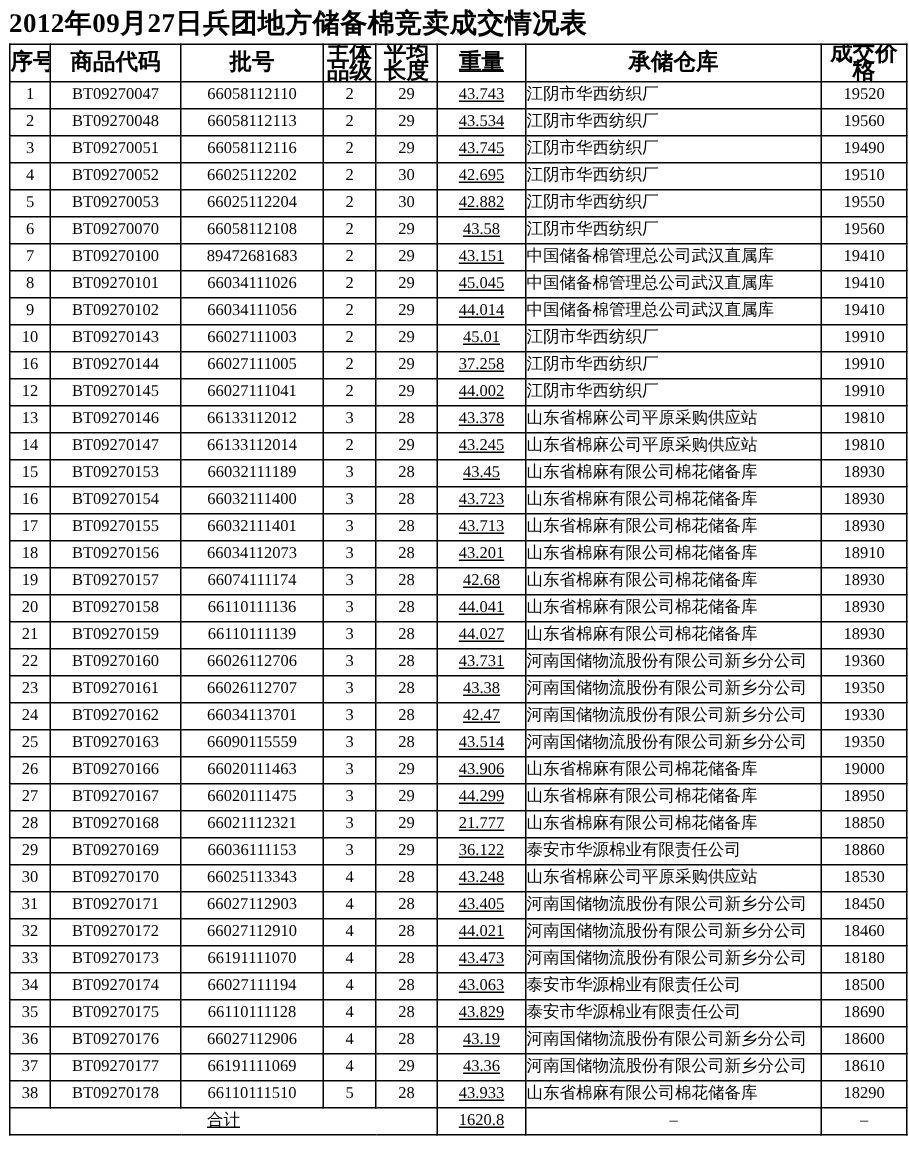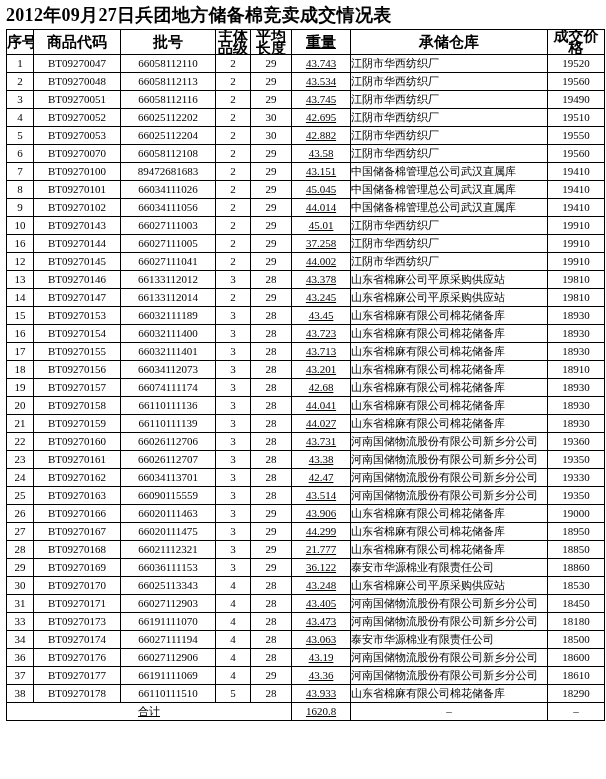--- a/index.html
+++ b/index.html
@@ -408,38 +408,58 @@
           <td class="c-seq">31</td>
           <td class="c-code">BT09270171</td>
           <td class="c-batch">66027112903</td>
           <td class="c-grade">4</td>
           <td class="c-len">28</td>
           <td class="c-weight">43.405</td>
           <td class="c-ware">河南国储物流股份有限公司新乡分公司</td>
           <td class="c-price">18450</td>
         </tr>
         <tr>
+          <td class="c-seq">32</td>
+          <td class="c-code">BT09270172</td>
+          <td class="c-batch">66027112910</td>
+          <td class="c-grade">4</td>
+          <td class="c-len">28</td>
+          <td class="c-weight">44.021</td>
+          <td class="c-ware">河南国储物流股份有限公司新乡分公司</td>
+          <td class="c-price">18460</td>
+        </tr>
+        <tr>
           <td class="c-seq">33</td>
           <td class="c-code">BT09270173</td>
           <td class="c-batch">66191111070</td>
           <td class="c-grade">4</td>
           <td class="c-len">28</td>
           <td class="c-weight">43.473</td>
           <td class="c-ware">河南国储物流股份有限公司新乡分公司</td>
           <td class="c-price">18180</td>
         </tr>
         <tr>
           <td class="c-seq">34</td>
           <td class="c-code">BT09270174</td>
           <td class="c-batch">66027111194</td>
           <td class="c-grade">4</td>
           <td class="c-len">28</td>
           <td class="c-weight">43.063</td>
           <td class="c-ware">泰安市华源棉业有限责任公司</td>
           <td class="c-price">18500</td>
+        </tr>
+        <tr>
+          <td class="c-seq">35</td>
+          <td class="c-code">BT09270175</td>
+          <td class="c-batch">66110111128</td>
+          <td class="c-grade">4</td>
+          <td class="c-len">28</td>
+          <td class="c-weight">43.829</td>
+          <td class="c-ware">泰安市华源棉业有限责任公司</td>
+          <td class="c-price">18690</td>
         </tr>
         <tr>
           <td class="c-seq">36</td>
           <td class="c-code">BT09270176</td>
           <td class="c-batch">66027112906</td>
           <td class="c-grade">4</td>
           <td class="c-len">28</td>
           <td class="c-weight">43.19</td>
           <td class="c-ware">河南国储物流股份有限公司新乡分公司</td>
           <td class="c-price">18600</td>

